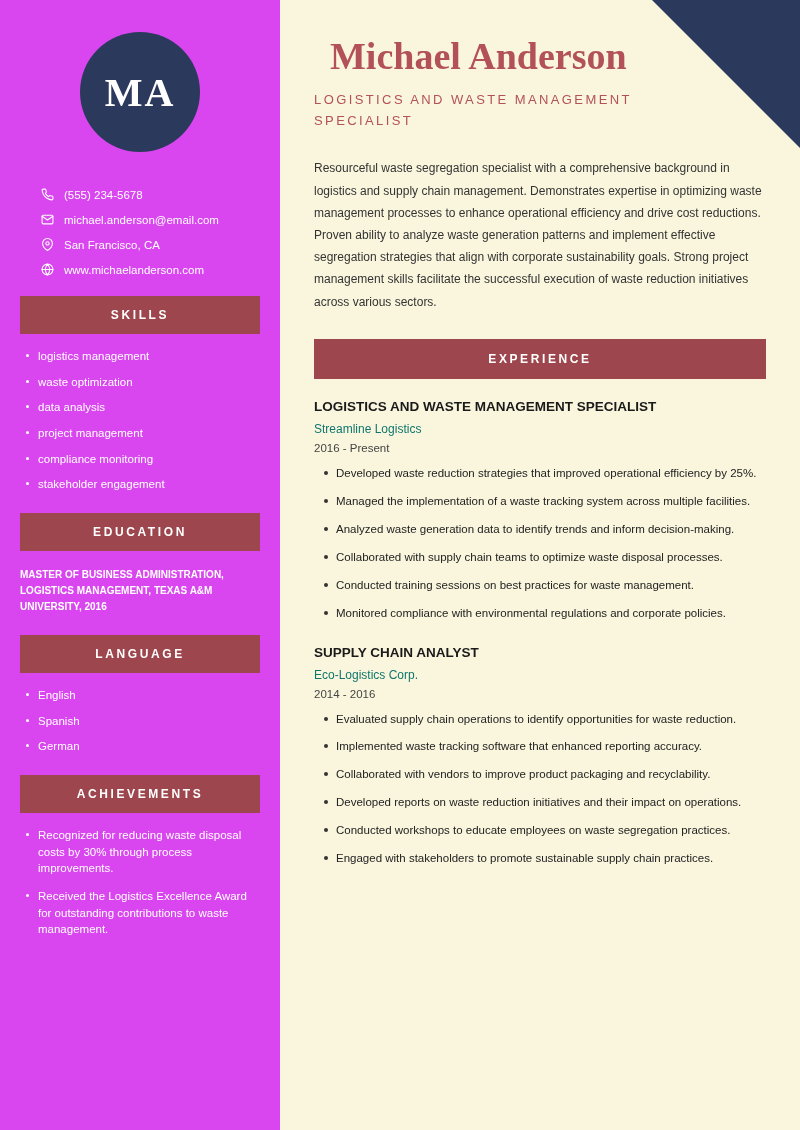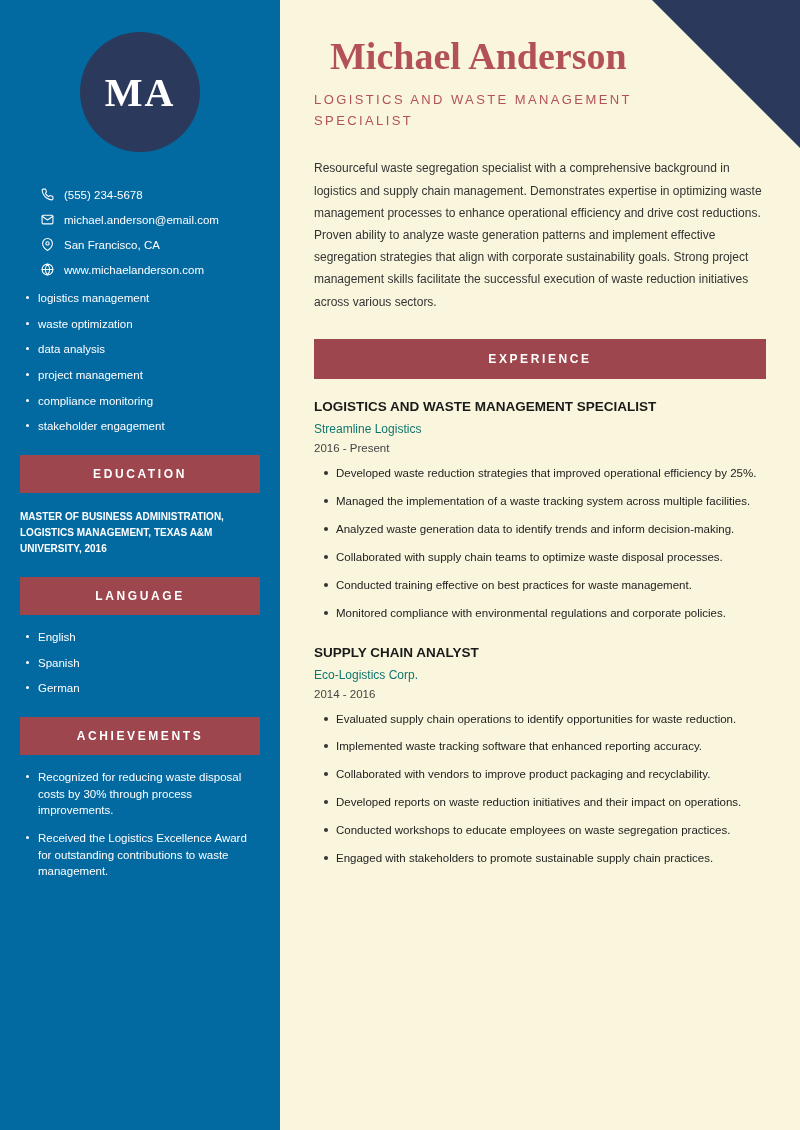--- a/index.html
+++ b/index.html
@@ -20,21 +20,21 @@
     background: #faf6dd;
     overflow: hidden;
   }
   
   .sidebar {
     position: absolute;
     left: 0;
     top: 0;
     width: 280px;
     height: 1130px;
-    background: #0369a1;
+    background: #d946ef;
     color: #ffffff;
     box-sizing: border-box;
   }
   .avatar-wrap {
     display: flex;
     justify-content: center;
     padding-top: 32px;
   }
   .avatar {
     width: 120px;
@@ -248,20 +248,21 @@
           <svg width="13" height="13" viewBox="0 0 24 24" fill="none" stroke="#ffffff" stroke-width="2" stroke-linecap="round" stroke-linejoin="round">
               <circle cx="12" cy="12" r="10"></circle>
               <path d="M2 12h20"></path>
               <path d="M12 2a15.3 15.3 0 0 1 4 10 15.3 15.3 0 0 1-4 10 15.3 15.3 0 0 1-4-10 15.3 15.3 0 0 1 4-10z"></path>
             </svg>
         </span>
         <span>www.michaelanderson.com</span>
       </li>
     </ul>
 
+    <div class="section-head">SKILLS</div>
     <ul class="side-list">
       <li>logistics management</li>
       <li>waste optimization</li>
       <li>data analysis</li>
       <li>project management</li>
       <li>compliance monitoring</li>
       <li>stakeholder engagement</li>
     </ul>
 
     <div class="section-head">EDUCATION</div>
@@ -292,21 +293,21 @@
 
     <div class="exp-block">
       <div class="job-role">LOGISTICS AND WASTE MANAGEMENT SPECIALIST</div>
       <div class="job-company">Streamline Logistics</div>
       <div class="job-dates">2016 - Present</div>
       <ul class="bullets">
         <li>Developed waste reduction strategies that improved operational efficiency by 25%.</li>
         <li>Managed the implementation of a waste tracking system across multiple facilities.</li>
         <li>Analyzed waste generation data to identify trends and inform decision-making.</li>
         <li>Collaborated with supply chain teams to optimize waste disposal processes.</li>
-        <li>Conducted training effective on best practices for waste management.</li>
+        <li>Conducted training sessions on best practices for waste management.</li>
         <li>Monitored compliance with environmental regulations and corporate policies.</li>
       </ul>
     </div>
 
     <div class="exp-block">
       <div class="job-role">SUPPLY CHAIN ANALYST</div>
       <div class="job-company">Eco-Logistics Corp.</div>
       <div class="job-dates">2014 - 2016</div>
       <ul class="bullets">
         <li>Evaluated supply chain operations to identify opportunities for waste reduction.</li>

